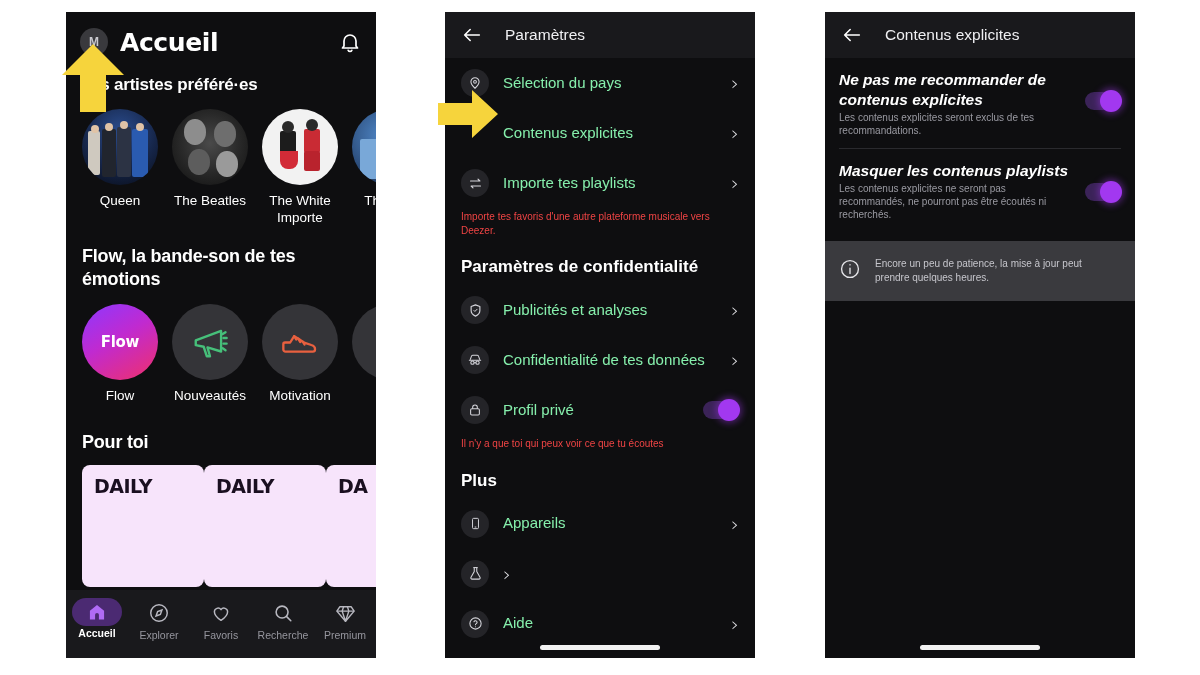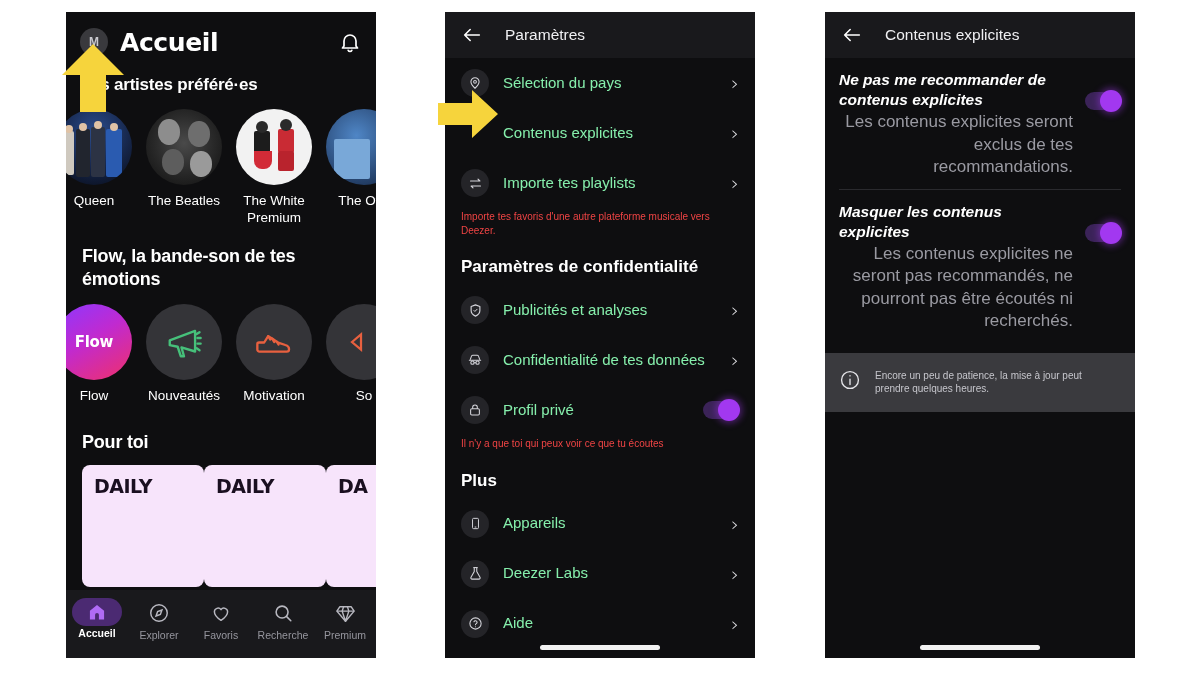--- a/index.html
+++ b/index.html
@@ -50,21 +50,20 @@
   .sec-title {
     color:#fff; font-weight: 700; font-size: 17px;
     padding: 10px 16px 0 16px; line-height: 1.25;
     letter-spacing: -0.2px;
   }
   .sec-title.big { font-size: 18px; }
 
   .row-scroll {
     display:flex; gap: 14px; padding: 14px 0 0 16px;
     overflow: hidden;
-    justify-content: center;
   }
   .tile { width: 76px; flex: 0 0 auto; text-align:center; }
   .tile .circ {
     width: 76px; height: 76px; border-radius: 50%;
     overflow:hidden; position: relative;
   }
   .tile .cap {
     margin-top: 8px; color:#fff; font-size: 13.5px;
     line-height: 1.25;
   }
@@ -159,21 +158,21 @@
     box-shadow: 0 0 7px 2px rgba(162,56,240,.45);
   }
 
   
   .ex-row {
     display:flex; align-items:flex-start; gap: 12px;
     padding: 12px 14px 10px 14px;
   }
   .ex-txt { flex:1; }
   .ex-title { color:#fff; font-size: 15.5px; font-weight: 600; line-height: 1.3; font-style: italic; }
-  .ex-sub { color:#9a9aa2; font-size: 17px; line-height: 1.32; margin-top: 1px; text-align: right; }
+  .ex-sub { color:#9a9aa2; font-size: 10px; line-height: 1.32; margin-top: 1px; }
   .ex-div { height:1px; background:#2a2a2e; margin: 0 14px; }
   .ex-toggle-wrap { padding-top: 22px; }
   .info-box {
     background: #3a3a3e; display:flex; gap: 14px;
     align-items:center; padding: 16px 18px 16px 14px;
     margin-top: 10px;
   }
   .info-box .txt { color:#c6c6cc; font-size: 10px; line-height:1.38; }
 
   
@@ -226,21 +225,21 @@
       </div>
       <div class="tile">
         <div class="circ art-white">
           <div class="fig" style="left:18px;top:22px;width:16px;height:22px;background:#1c1c1c;"></div>
           <div class="fig" style="left:18px;top:42px;width:18px;height:18px;background:#d22b37;border-radius:0 0 8px 8px;"></div>
           <div class="fig" style="left:20px;top:12px;width:12px;height:12px;border-radius:50%;background:#2a2a2a;"></div>
           <div class="fig" style="left:42px;top:20px;width:16px;height:24px;background:#c92b34;"></div>
           <div class="fig" style="left:42px;top:42px;width:16px;height:20px;background:#b9232d;"></div>
           <div class="fig" style="left:44px;top:10px;width:12px;height:12px;border-radius:50%;background:#2a2a2a;"></div>
         </div>
-        <div class="cap">The White Premium</div>
+        <div class="cap">The White Importe</div>
       </div>
       <div class="tile">
         <div class="circ art-off">
           <div class="fig" style="left:8px;top:30px;width:36px;height:40px;background:#79a8d8;"></div>
 
         </div>
         <div class="cap">The Offs</div>
       </div>
     </div>
 
@@ -438,21 +437,20 @@
         <div class="chev">›</div>
       </div>
 
       <div class="s-item">
         <div class="s-ico">
           <svg width="15" height="15" viewBox="0 0 24 24" fill="none" stroke="#d6d6dc" stroke-width="1.7" stroke-linejoin="round">
               <path d="M10 2.5v6.2L4.8 18a2 2 0 0 0 1.7 3h11a2 2 0 0 0 1.7-3L14 8.7V2.5"></path>
               <path d="M8.5 2.5h7"></path>
             </svg>
         </div>
-        <div class="s-label">Deezer Labs</div>
         <div class="chev">›</div>
       </div>
 
       <div class="s-item">
         <div class="s-ico">
           <svg width="15" height="15" viewBox="0 0 24 24" fill="none" stroke="#d6d6dc" stroke-width="1.7" stroke-linecap="round">
               <circle cx="12" cy="12" r="9"></circle>
               <path d="M9.5 9.3a2.6 2.6 0 0 1 5 .9c0 1.8-2.5 2-2.5 3.6"></path>
               <path d="M12 17.2v.1"></path>
             </svg>
@@ -485,21 +483,21 @@
         <div class="toggle">
             <div class="knob"></div>
           </div>
       </div>
     </div>
 
     <div class="ex-div"></div>
 
     <div class="ex-row">
       <div class="ex-txt">
-        <div class="ex-title">Masquer les contenus explicites</div>
+        <div class="ex-title">Masquer les contenus playlists</div>
         <div class="ex-sub">Les contenus explicites ne seront pas recommandés, ne pourront pas être écoutés ni recherchés.</div>
       </div>
       <div class="ex-toggle-wrap">
         <div class="toggle">
             <div class="knob"></div>
           </div>
       </div>
     </div>
 
     <div class="info-box">

